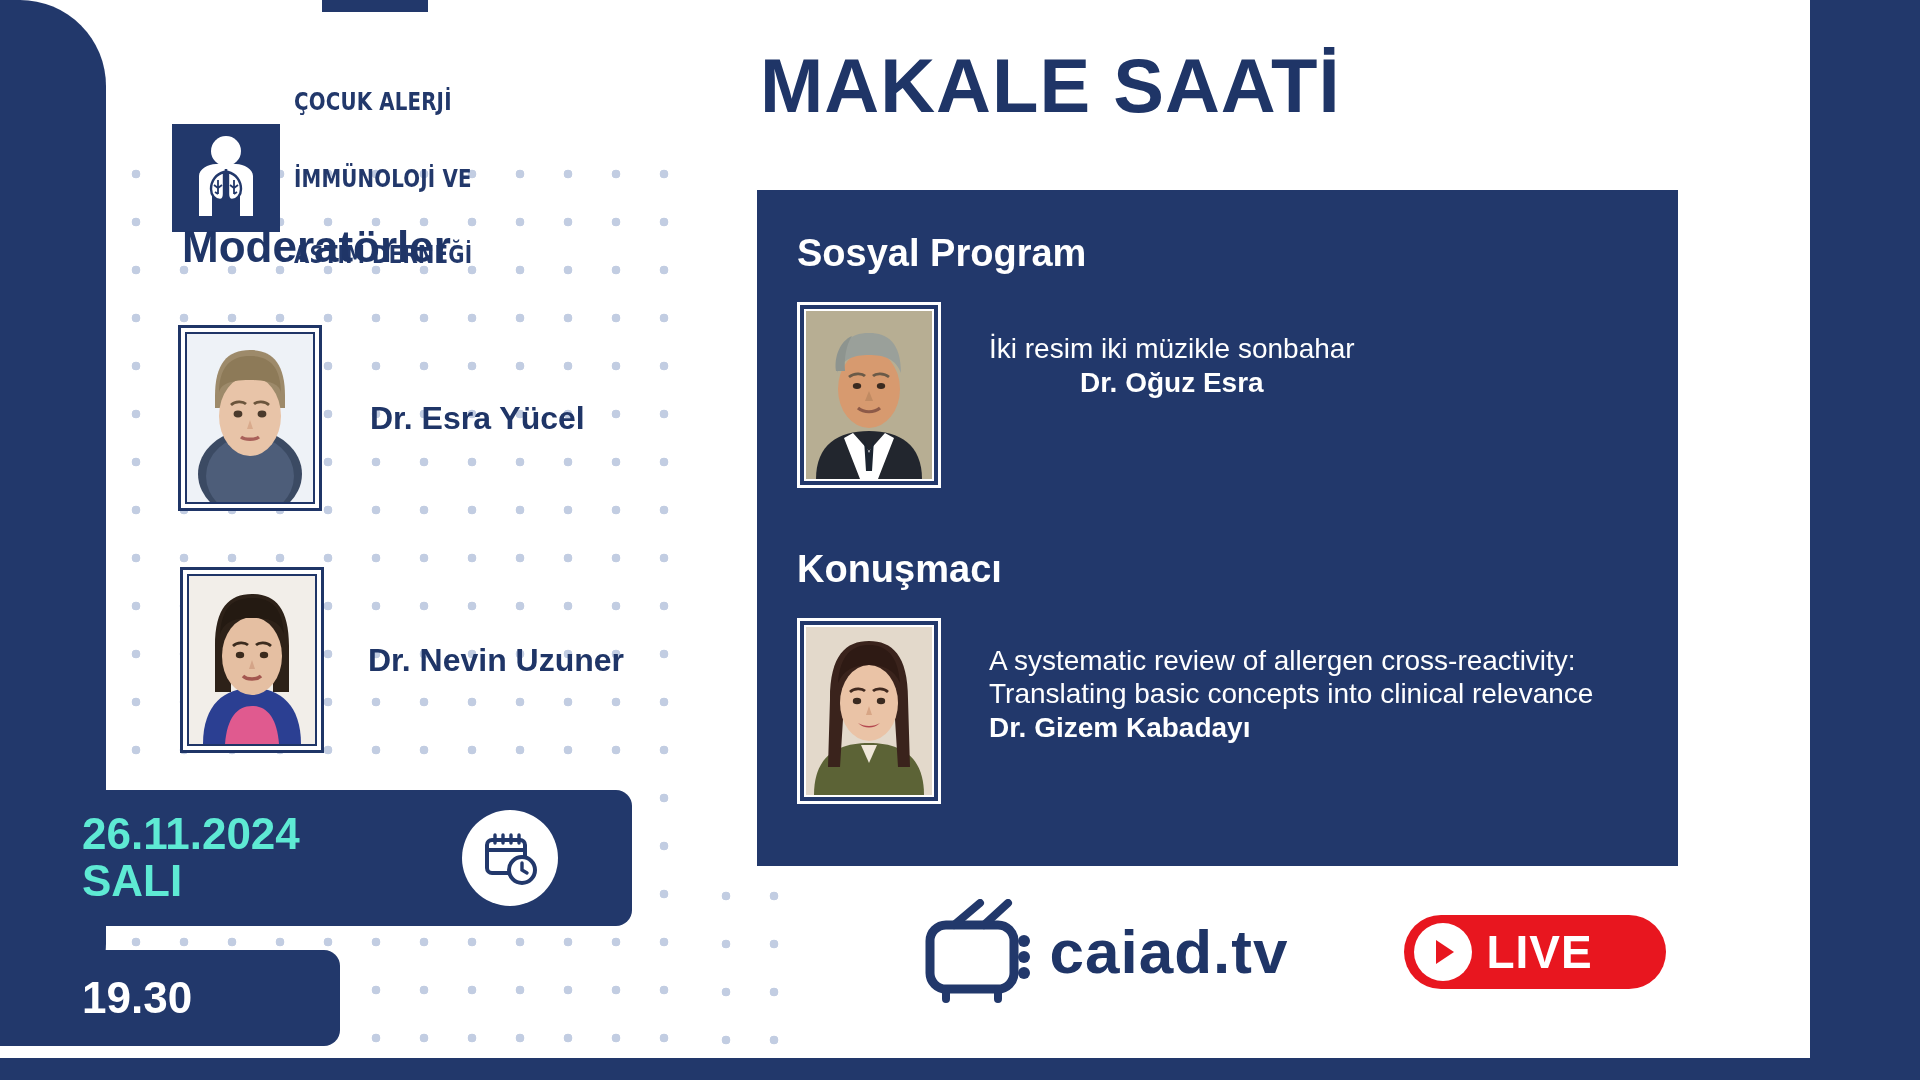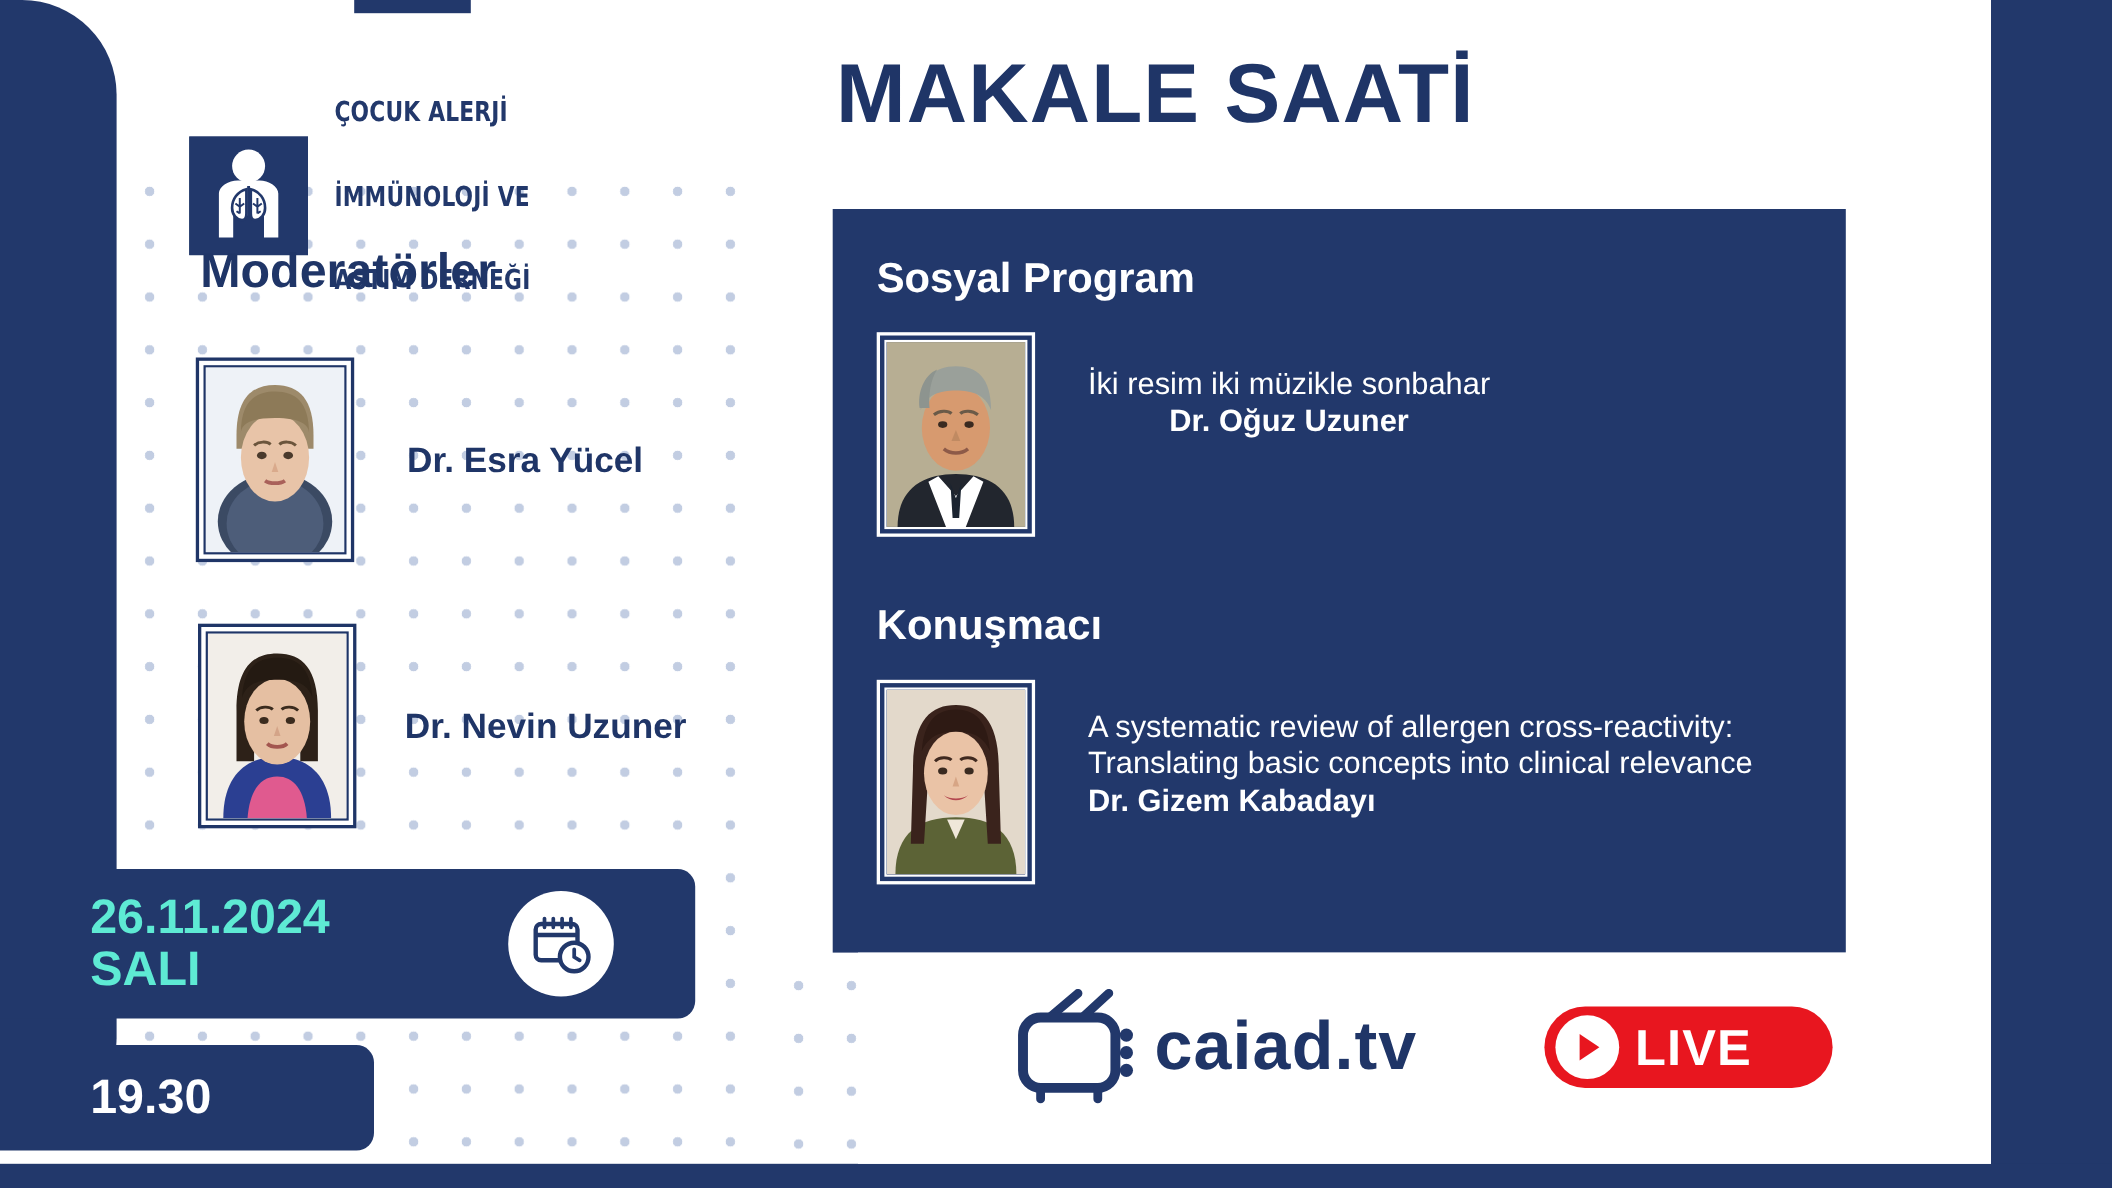--- a/index.html
+++ b/index.html
@@ -36,21 +36,21 @@
     position:absolute;left:322px;top:-14px;width:106px;height:26px;background:#22386b;
   }
   #right-edge{
     position:absolute;right:0;top:0;width:110px;height:1080px;background:#22386b;
   }
   #bottom-edge{
     position:absolute;left:0;bottom:0;width:1920px;height:22px;background:#22386b;
   }
 
   
-  #logo-wrap{position:absolute;left:172px;top:38px;display:flex;align-items:center;gap:24px;}
+  #logo-wrap{position:absolute;left:172px;top:38px;display:flex;align-items:center;gap:14px;}
   #logo-mark{width:108px;height:108px;background:#22386b;display:block;}
   #logo-text{
     color:#22386b;font-weight:bold;line-height:1.02;letter-spacing:.2px;
     font-size:25px;font-family:"DejaVu Sans Condensed","Liberation Sans",sans-serif;
     transform:scaleX(.88);transform-origin:left center;white-space:pre;
   }
   #logo-text div{display:block;}
 
   
   #main-title{
@@ -265,21 +265,21 @@
             <ellipse cx="75" cy="75" rx="4.2" ry="3" fill="#3a2a20"></ellipse>
             <path d="M43 66 C48 62 56 62 59 65" stroke="#6a5a48" stroke-width="2.8" fill="none"></path>
             <path d="M67 65 C70 62 78 62 83 66" stroke="#6a5a48" stroke-width="2.8" fill="none"></path>
             <path d="M52 97 C58 102 68 102 74 97" stroke="#8d5a48" stroke-width="3.2" fill="none"></path>
             <path d="M63 80 L59 90 L67 90 Z" fill="#c08a62"></path>
           </svg>
         </span>
       </div>
       <div class="entry-text">
         <div class="entry-title">İki resim iki müzikle sonbahar</div>
-        <div class="entry-person">Dr. Oğuz Uzuner</div>
+        <div class="entry-person">Dr. Oğuz Esra</div>
       </div>
     </div>
 
     <div class="section-heading" id="h-speaker">Konuşmacı</div>
 
     <div class="entry" id="entry-speaker">
       <div class="frame">
         <span class="frame-inner">
           <svg class="entry-photo" viewBox="0 0 126 168">
             <rect width="126" height="168" fill="#e3d9cb"></rect>

